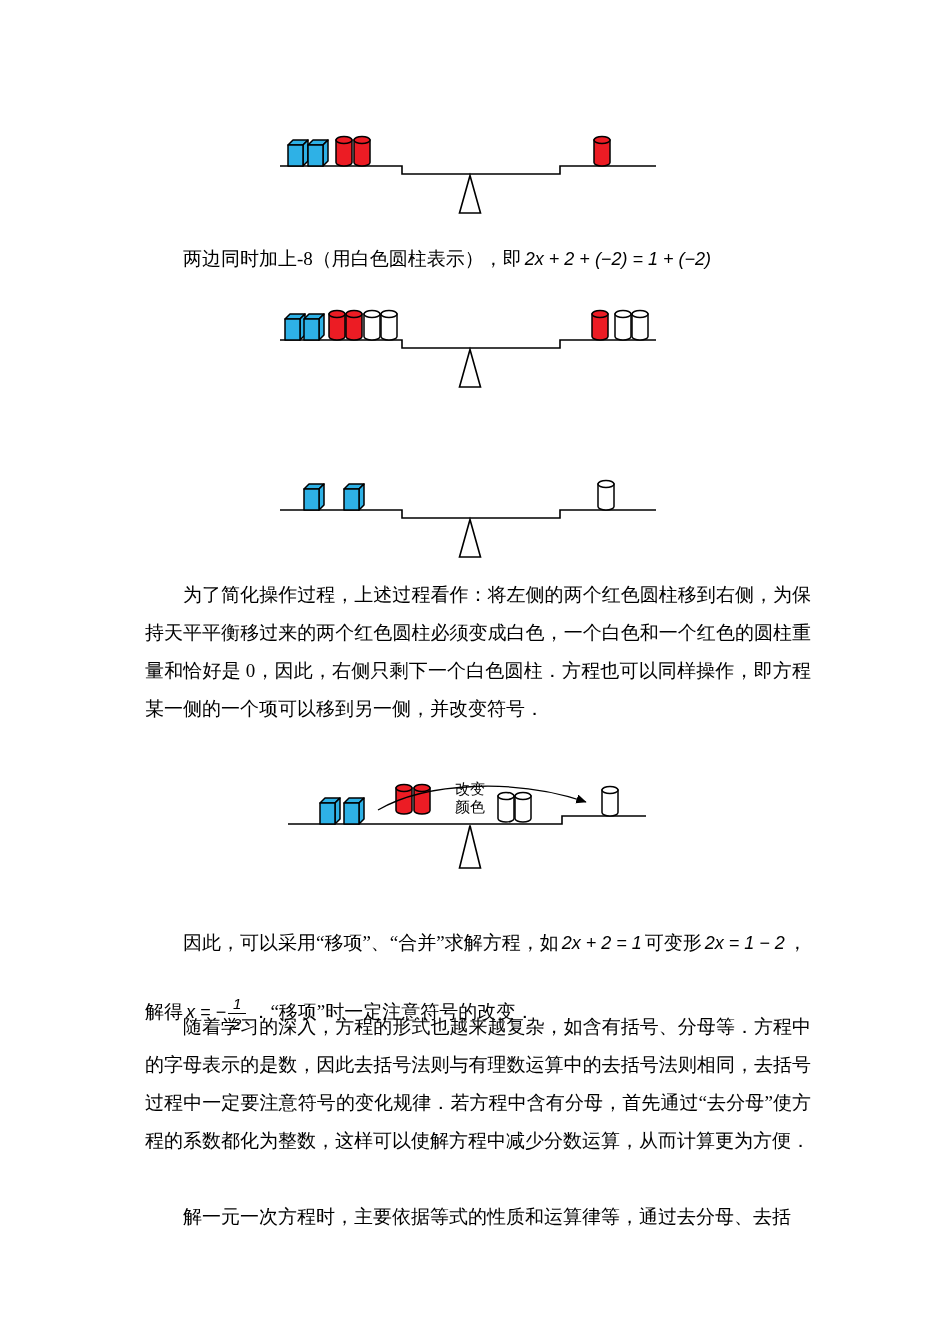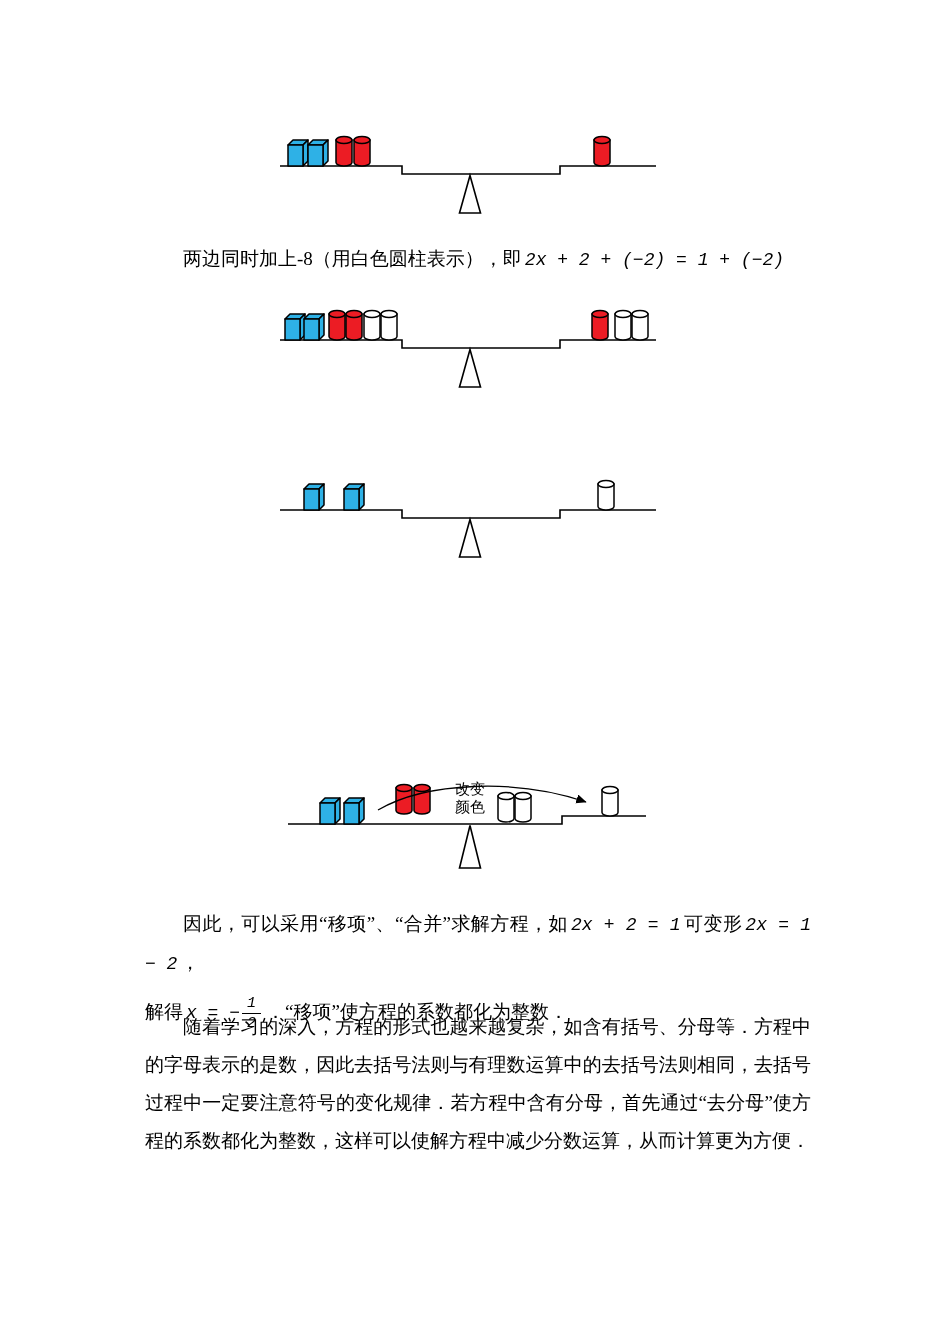--- a/index.html
+++ b/index.html
@@ -5,21 +5,21 @@
   html,body{margin:0;padding:0;width:950px;height:1344px;background:#fff;}
   body{font-family:"Liberation Serif","DejaVu Serif",serif;color:#000;}
   .page{position:relative;width:950px;height:1344px;background:#fff;overflow:hidden;}
   .diagram{position:absolute;left:0;display:block;}
   .para{
     position:absolute;left:145px;width:666px;
     font-size:19px;line-height:38px;text-align:justify;
     margin:0;color:#000;
   }
   .indent{text-indent:2em;}
-  .math{font-family:Liberation Mono, monospace;font-style:italic;padding:0 3px;font-size:18px;margin-top:20px;}
+  .math{font-family:Liberation Sans, sans-serif;font-style:italic;padding:0 3px;font-size:18px;margin-top:20px;}
   .solve-line{line-height:48px;}
   .frac{display:inline-block;vertical-align:middle;text-align:center;font-size:15px;line-height:1.15;margin:0 2px;font-style:italic;}
   .frac .num{display:block;border-bottom:1.4px solid #000;padding:0 5px 1px;}
   .frac .den{display:block;padding-top:1px;}
   svg text{font-family:"Liberation Serif","DejaVu Serif",serif;}
 </style>
 </head>
 <body>
 
 <div class="page">
@@ -109,20 +109,21 @@
         <polygon points="344,19 349,14 364,14 359,19" fill="#2EB1E6" stroke="#000" stroke-width="1.5" stroke-linejoin="round"></polygon>
         <polygon points="359,19 364,14 364,35 359,40" fill="#2EB1E6" stroke="#000" stroke-width="1.5" stroke-linejoin="round"></polygon>
         <rect x="344" y="19" width="15" height="21" fill="#2EB1E6" stroke="#000" stroke-width="1.5" stroke-linejoin="round"></rect>
       </g>
       <g>
         <path d="M 598 14 L 598 36.4 A 8 3.6 0 0 0 614 36.4 L 614 14 Z" fill="#ffffff" stroke="#000" stroke-width="1.5"></path>
         <ellipse cx="606" cy="14" rx="8" ry="3.6" fill="#ffffff" stroke="#000" stroke-width="1.5"></ellipse>
       </g>
     </svg>
 
+  <p class="para indent" style="top:576px">为了简化操作过程，上述过程看作：将左侧的两个红色圆柱移到右侧，为保持天平平衡移过来的两个红色圆柱必须变成白色，一个白色和一个红色的圆柱重量和恰好是 0，因此，右侧只剩下一个白色圆柱．方程也可以同样操作，即方程某一侧的一个项可以移到另一侧，并改变符号．</p>
 
   <svg class="diagram" id="scale4" style="top:764px" width="950" height="112" viewBox="0 0 950 112">
       <defs>
         <marker id="ah" markerWidth="10" markerHeight="9" refX="7.5" refY="3.5" orient="auto">
           <path d="M0,0 L8,3.5 L0,7 Z" fill="#000"></path>
         </marker>
       </defs>
       <path d="M288 60 H562 V52 H646" fill="none" stroke="#000" stroke-width="1.6"></path>
       <polygon points="470,61.5 459.5,104 480.5,104" fill="#fff" stroke="#000" stroke-width="1.6"></polygon>
       <g>
@@ -153,20 +154,21 @@
       </g>
       <g>
         <path d="M 602 26 L 602 48.4 A 8 3.6 0 0 0 618 48.4 L 618 26 Z" fill="#ffffff" stroke="#000" stroke-width="1.5"></path>
         <ellipse cx="610" cy="26" rx="8" ry="3.6" fill="#ffffff" stroke="#000" stroke-width="1.5"></ellipse>
       </g>
       <path d="M378 46 C 426 18, 516 14, 586 38" fill="none" stroke="#000" stroke-width="1.3" marker-end="url(#ah)"></path>
       <text x="470" y="30" text-anchor="middle" font-size="15" fill="#000">改变</text>
       <text x="470" y="48" text-anchor="middle" font-size="15" fill="#000">颜色</text>
     </svg>
 
-  <p class="para indent" style="top:905px"><span class="seg-text">因此，可以采用“移项”、“合并”求解方程，如</span><span class="math">2x + 2 = 1</span><span class="seg-text">可变形</span><span class="math">2x = 1 − 2</span><span class="seg-text">，</span></p>
+  <p class="para indent" style="top:924px"><span class="seg-text">因此，可以采用“移项”、“合并”求解方程，如</span><span class="math">2x + 2 = 1</span><span class="seg-text">可变形</span><span class="math">2x = 1 − 2</span><span class="seg-text">，</span></p>
 
-  <p class="para solve-line" style="top:988px"><span class="seg-text">解得</span><span class="math"><span>x = −</span><span class="frac"><span class="num">1</span><span class="den">2</span></span></span><span class="seg-text">．“移项”使方程的系数都化为整数．</span></p>
+  <p class="para solve-line" style="top:988px"><span class="seg-text">解得</span><span class="math"><span>x = −</span><span class="frac"><span class="num">1</span><span class="den">2</span></span></span><span class="seg-text">．“移项”时一定注意符号的改变．</span></p>
 
   <p class="para indent" style="top:1008px">随着学习的深入，方程的形式也越来越复杂，如含有括号、分母等．方程中的字母表示的是数，因此去括号法则与有理数运算中的去括号法则相同，去括号过程中一定要注意符号的变化规律．若方程中含有分母，首先通过“去分母”使方程的系数都化为整数，这样可以使解方程中减少分数运算，从而计算更为方便．</p>
 
+  <p class="para indent" style="top:1198px">解一元一次方程时，主要依据等式的性质和运算律等，通过去分母、去括</p>
 
 </div>
 
 </body></html>

